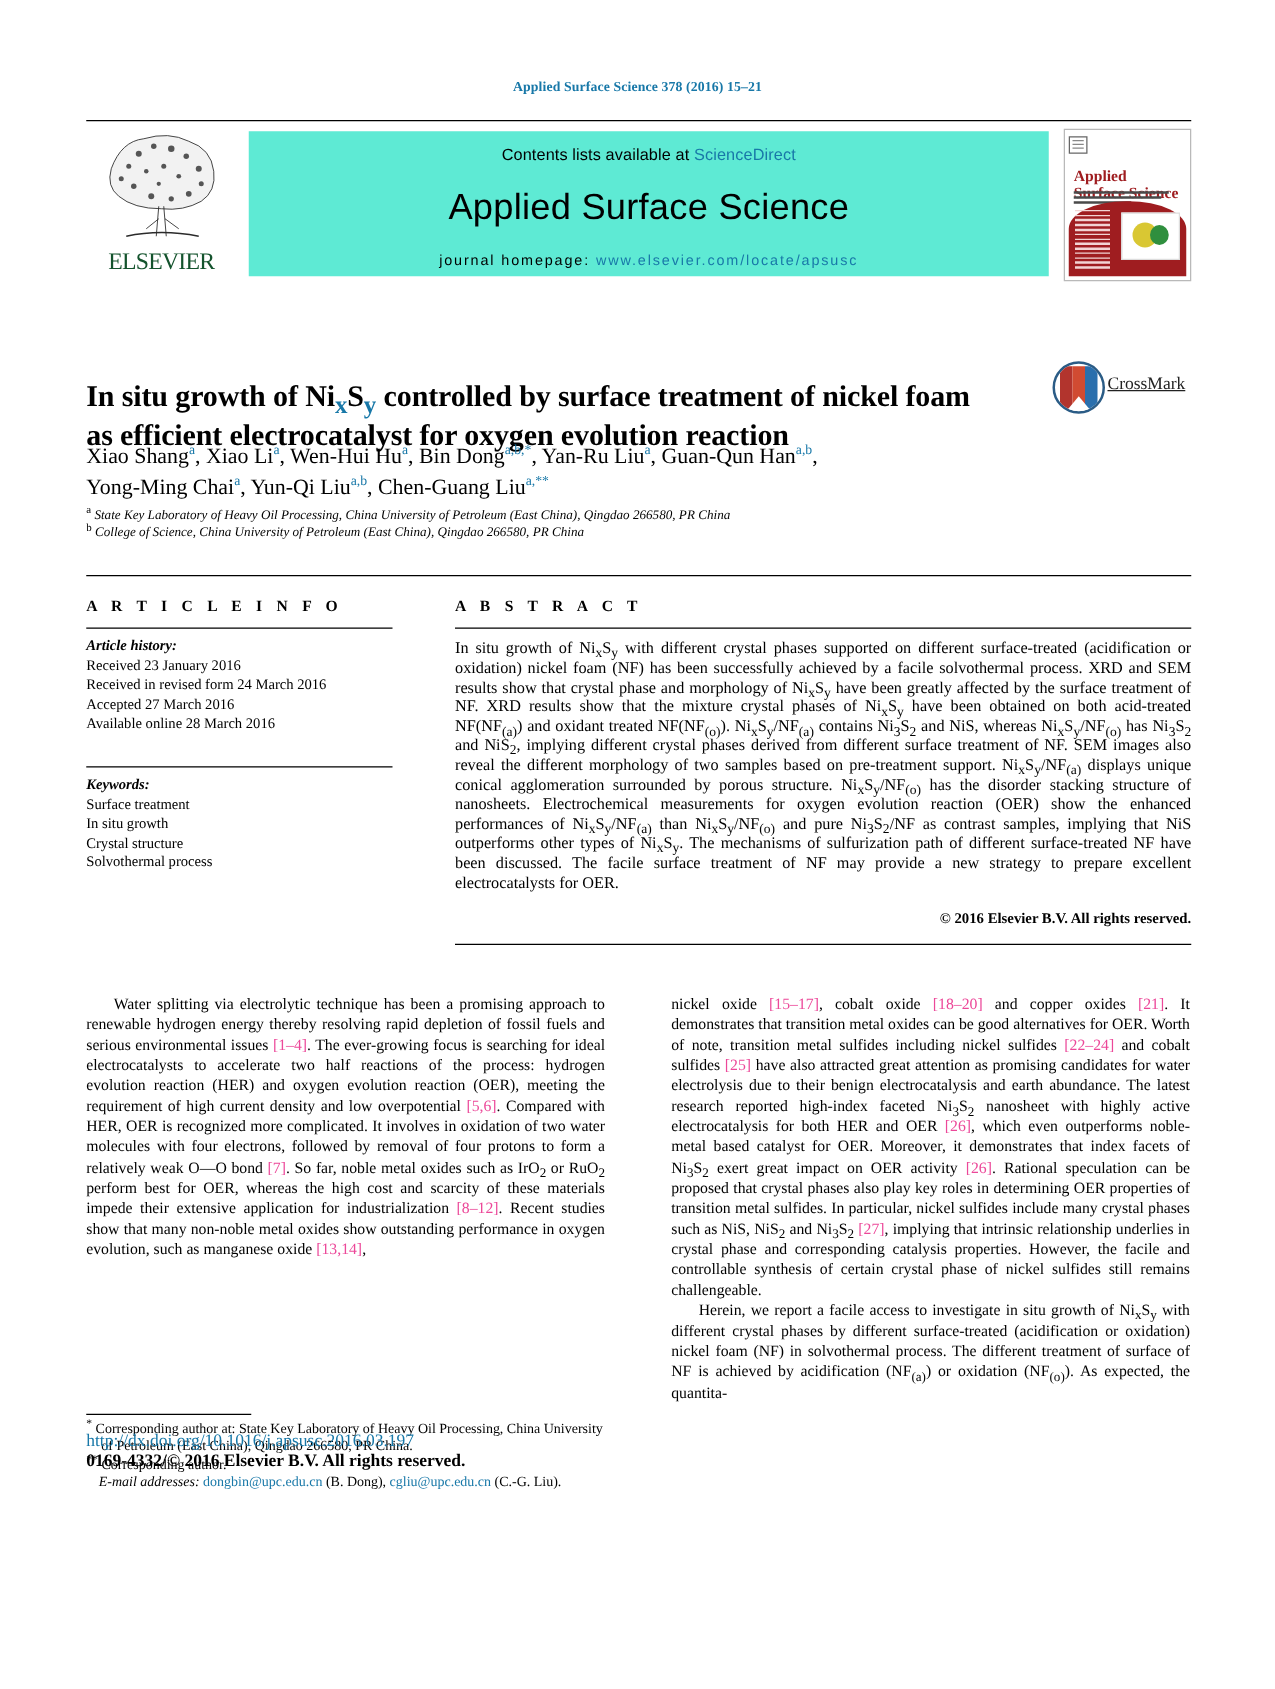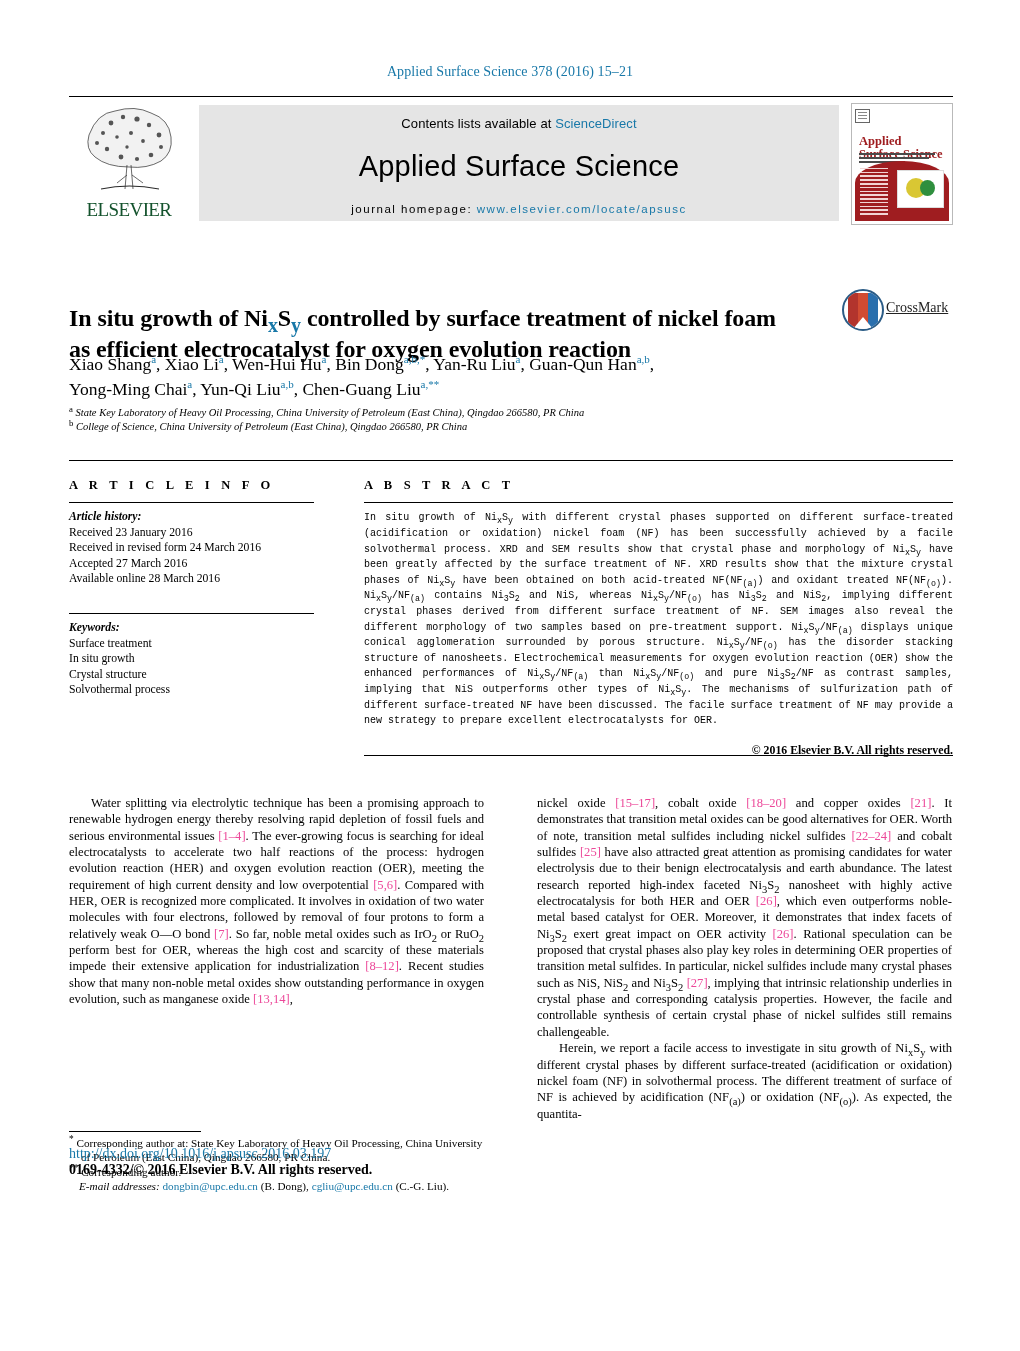--- a/index.html
+++ b/index.html
@@ -21,22 +21,22 @@
     width: 1020px;
     height: 1351px;
   }
 
   
   .running-head {
     position: absolute;
     top: 64px; left: 0; width: 1020px;
     text-align: center;
     font-family: "Liberation Serif", serif;
-    font-size: 14px;
-    font-weight: normal;
+    font-size: 11px;
+    font-weight: bold;
     color: #1878a8;
     letter-spacing: .1px;
   }
 
   
   .masthead {
     position: absolute;
     left: 69px; top: 96px;
     width: 884px; height: 130px;
     border-top: 1.6px solid #000;
@@ -60,21 +60,21 @@
     font-family: "Liberation Serif", serif;
     font-size: 19px;
     letter-spacing: -0.6px;
     color: #14532d;
     font-weight: normal;
   }
   .journal-band {
     position: absolute;
     left: 130px; top: 8px;
     width: 640px; height: 116px;
-    background: #e5e5e5;
+    background: #5eead4;
     text-align: center;
   }
   .contents-line {
     margin-top: 11px;
     font-size: 13px;
     font-family: "Liberation Sans", sans-serif;
     letter-spacing: .1px;
   }
   .contents-line .sd { color: #1878a8; }
   .journal-name {
@@ -225,22 +225,22 @@
     line-height: 15.5px;
   }
   .ai-body .it { font-style: italic; font-weight: bold; }
 
   .col-abs {
     position: absolute;
     left: 364px; top: 478px; width: 589px;
   }
   .col-abs .rule { height: 1.4px; background:#000; margin: 9px 0 7px 0; }
   .abs-body {
-    font-family: Liberation Mono, monospace;
-    font-size: 10px;
+    font-family: Liberation Serif, serif;
+    font-size: 13px;
     line-height: 15.6px;
     text-align: justify;
   }
   .copyright {
     margin-top: 14px;
     text-align: right;
     font-family: "Liberation Serif", serif;
     font-size: 11.8px;
     font-weight: bold;
   }

